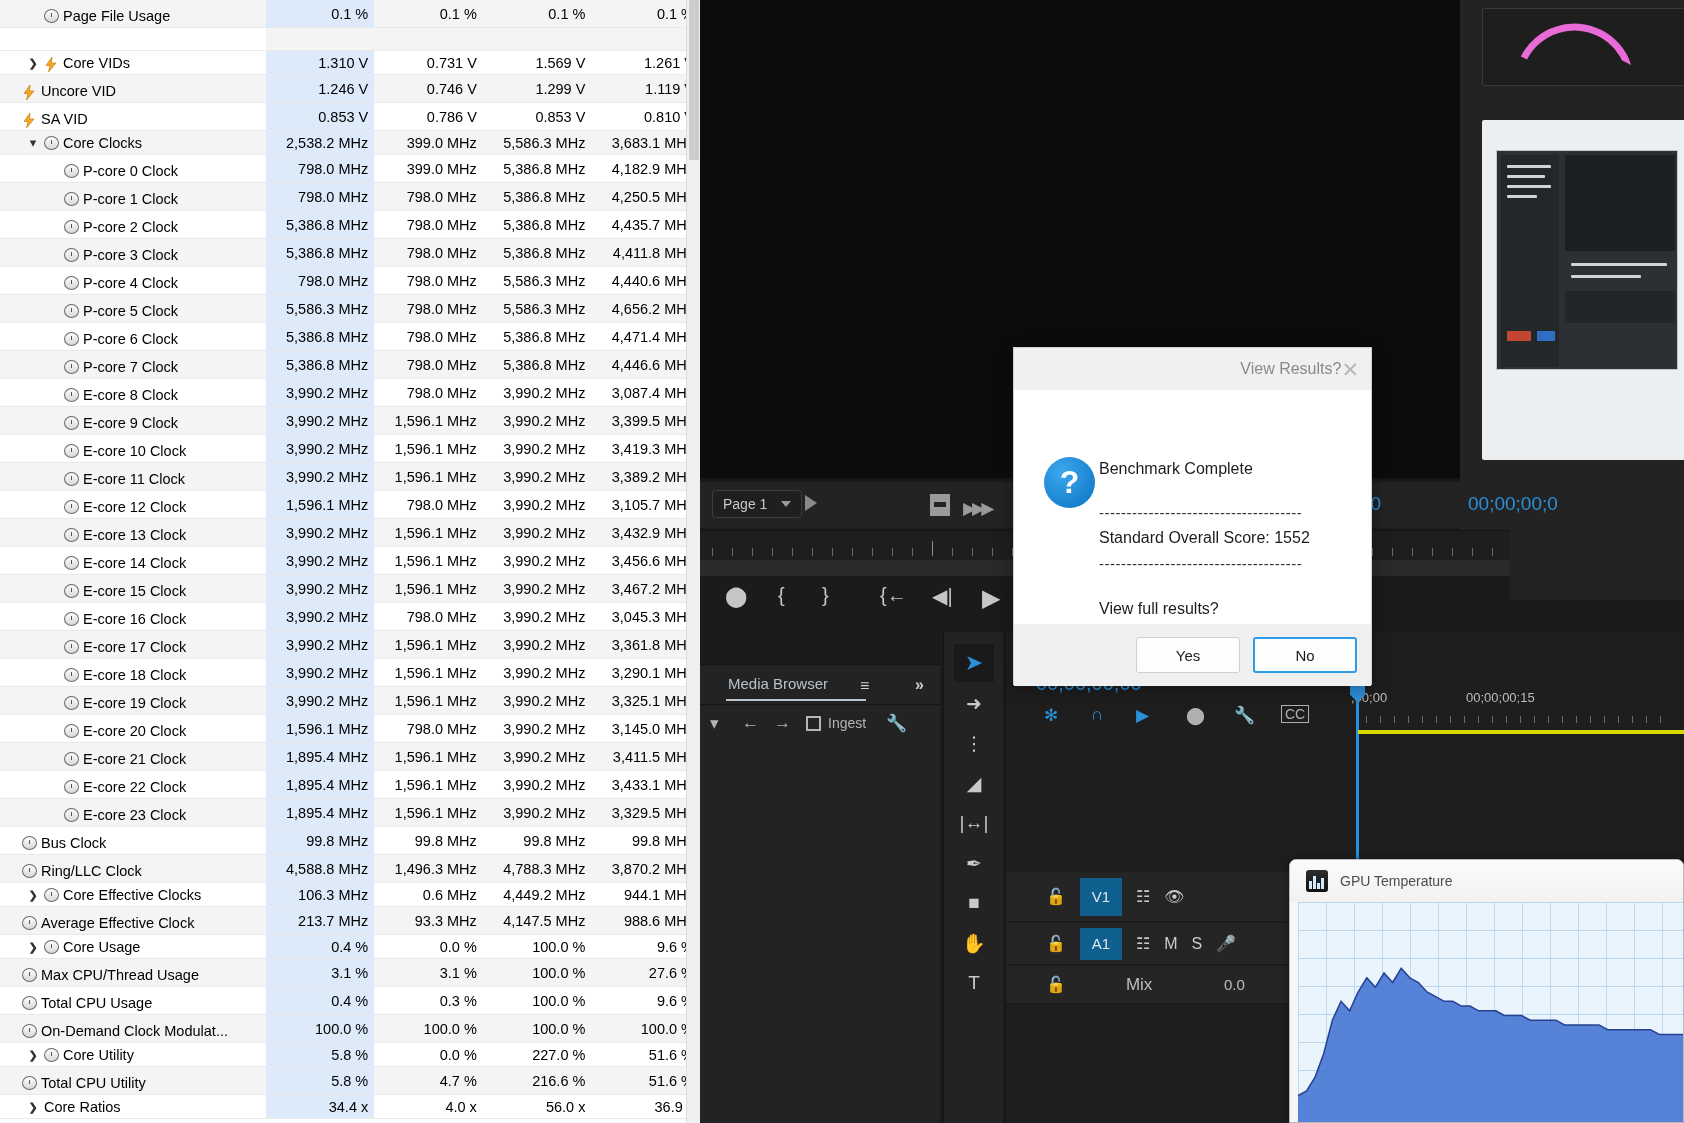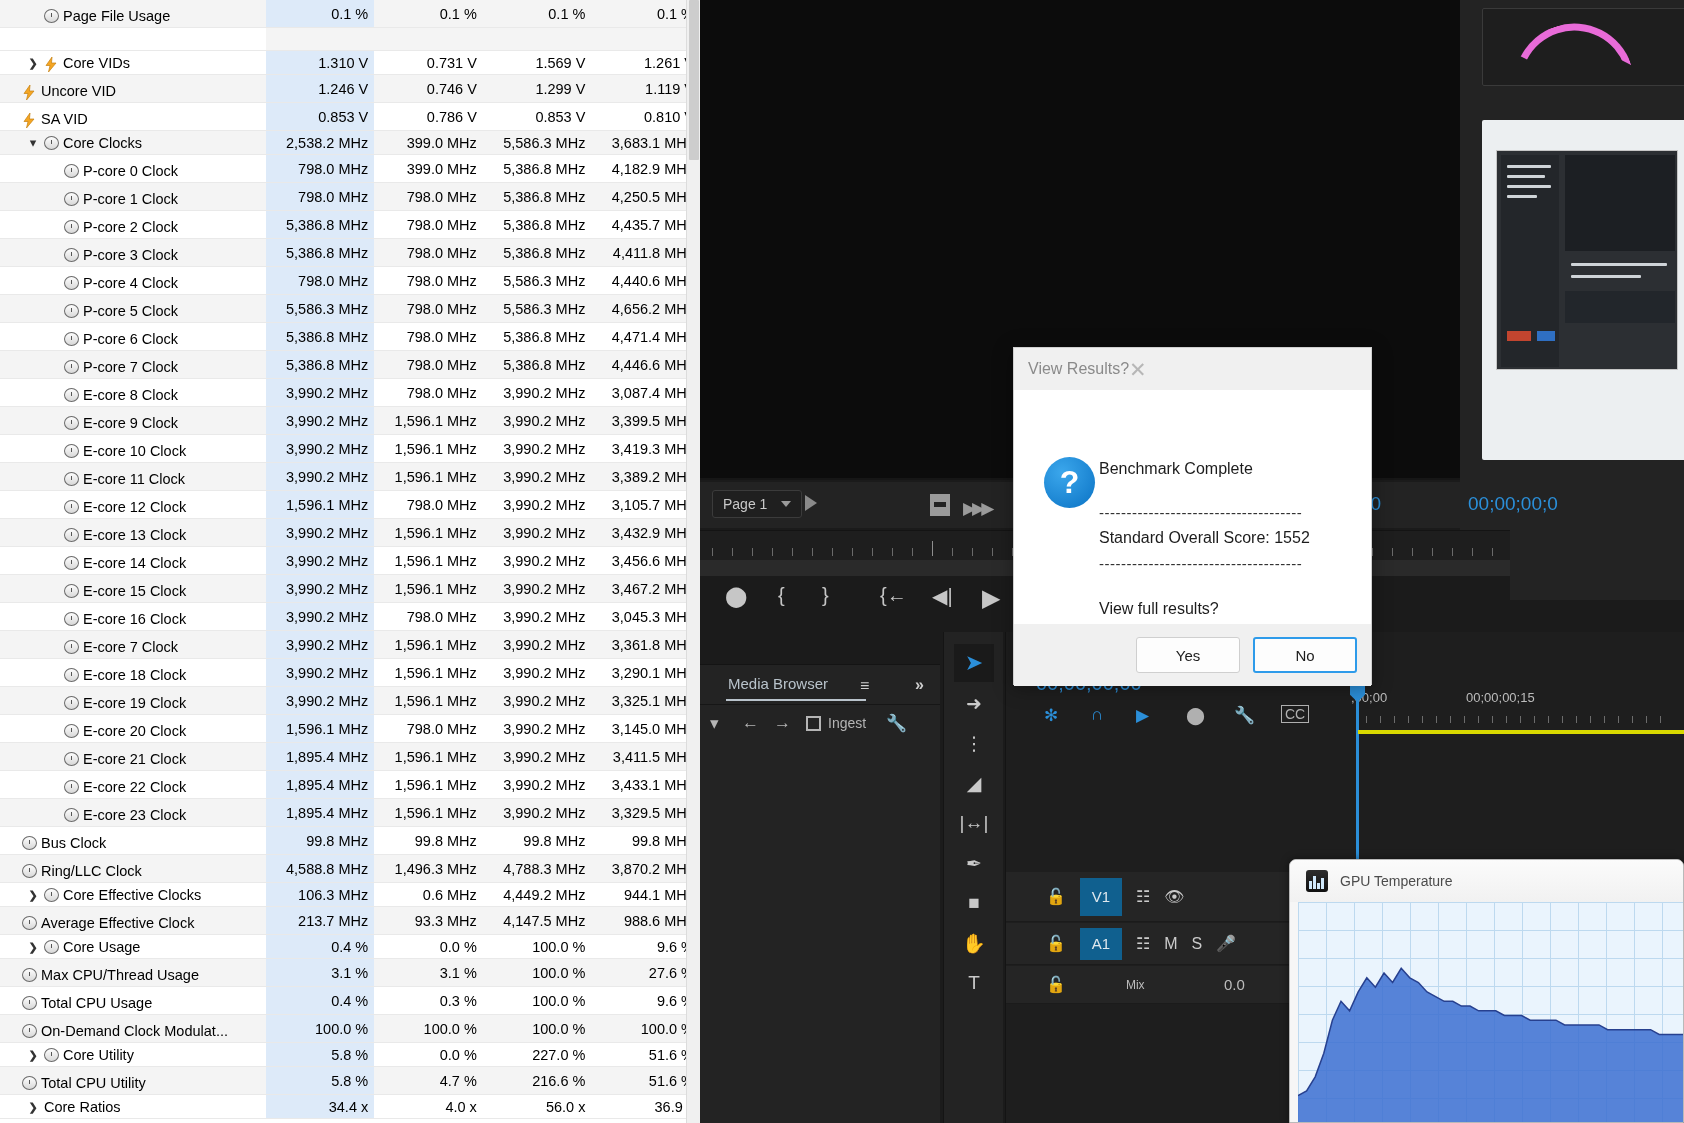--- a/index.html
+++ b/index.html
@@ -212,21 +212,21 @@
     position: absolute; left: 344px; top: 52px; width: 15px; height: 18px;
     background: #2b8fd9; clip-path: polygon(0 0,100% 0,100% 60%,50% 100%,0 60%);
   }
   .yellow-bar { position: absolute; left: 352px; top: 98px; right: 0; height: 4px; background: #d9d900; }
   .tl-track { position: absolute; left: 0; right: 0; background: #2b2b2b; border-bottom: 1px solid #1b1b1b; }
   .trk-head { position: absolute; left: 0; top: 0; width: 290px; height: 100%; background: #252525; display: flex; align-items: center; }
   .lock { margin-left: 40px; color: #b5b5b5; font-size: 16px; }
   .vbadge { margin-left: 14px; width: 42px; height: 38px; background: #10608f; color: #dfe8ee;
     display: flex; align-items: center; justify-content: center; font-size: 15px; }
   .trk-ic { margin-left: 14px; color: #cbcbcb; font-size: 16px; }
-  .mix-lbl { margin-left: 60px; color: #bcbcbc; font-size: 12px; }
+  .mix-lbl { margin-left: 60px; color: #bcbcbc; font-size: 17px; }
   .mix-val { position: absolute; left: 218px; color: #bcbcbc; font-size: 15px; }
 
   
   .gpu-win {
     position: absolute; left: 1289px; top: 859px; width: 395px; height: 264px;
     background: #f6f6f6; border: 1px solid #b9b9b9;
     border-radius: 7px 7px 0 0;
     box-shadow: 0 0 9px rgba(0,0,0,.45);
     overflow: hidden;
   }
@@ -241,21 +241,21 @@
   .gl-v { position: absolute; top: 0; bottom: 0; width: 1px; background: #bdd9ef; }
   .gl-h { position: absolute; left: 0; right: 0; height: 1px; background: #bdd9ef; }
 
   
   .dlg {
     position: absolute; left: 1013px; top: 347px; width: 359px; height: 338px;
     background: #ffffff; border: 1px solid #d0d0d0;
     box-shadow: 0 3px 18px rgba(0,0,0,.35);
   }
   .dlg-title { height: 42px; background: #f0f0f0; display: flex; align-items: center;
-    justify-content: flex-start; padding: 0 12px 0 14px; }
+    justify-content: flex-end; padding: 0 12px 0 14px; }
   .dlg-title-txt { color: #8a8a8a; font-size: 16px; }
   .dlg-close { color: #b7b7b7; font-size: 21px; line-height: 1; }
   .dlg-body { position: relative; height: 234px; background: #fff; }
   .q-ico {
     position: absolute; left: 30px; top: 67px; width: 51px; height: 51px; border-radius: 50%;
     background: radial-gradient(circle at 35% 30%, #3ba7ec, #0a72c4);
     color: #fff; font-size: 32px; font-weight: bold; display: flex; align-items: center; justify-content: center;
   }
   .dlg-msg { position: absolute; left: 85px; top: 70px; right: 16px; }
   .dlg-line1 { font-size: 16px; color: #1c1c1c; }
@@ -739,21 +739,21 @@
               </span></td>
             <td class="c-val">3,990.2 MHz</td>
             <td class="c-min">798.0 MHz</td>
             <td class="c-max">3,990.2 MHz</td>
             <td class="c-avg">3,045.3 MHz</td>
           </tr>
           <tr class="odd">
             <td class="c-name"><span class="nm ind2">
                 <span class="arrow none"></span>
                 <span class="ico ico-clock"></span>
-                <span class="lbl">E-core 7 Clock</span>
+                <span class="lbl">E-core 17 Clock</span>
               </span></td>
             <td class="c-val">3,990.2 MHz</td>
             <td class="c-min">1,596.1 MHz</td>
             <td class="c-max">3,990.2 MHz</td>
             <td class="c-avg">3,361.8 MHz</td>
           </tr>
           <tr class="even">
             <td class="c-name"><span class="nm ind2">
                 <span class="arrow none"></span>
                 <span class="ico ico-clock"></span>

